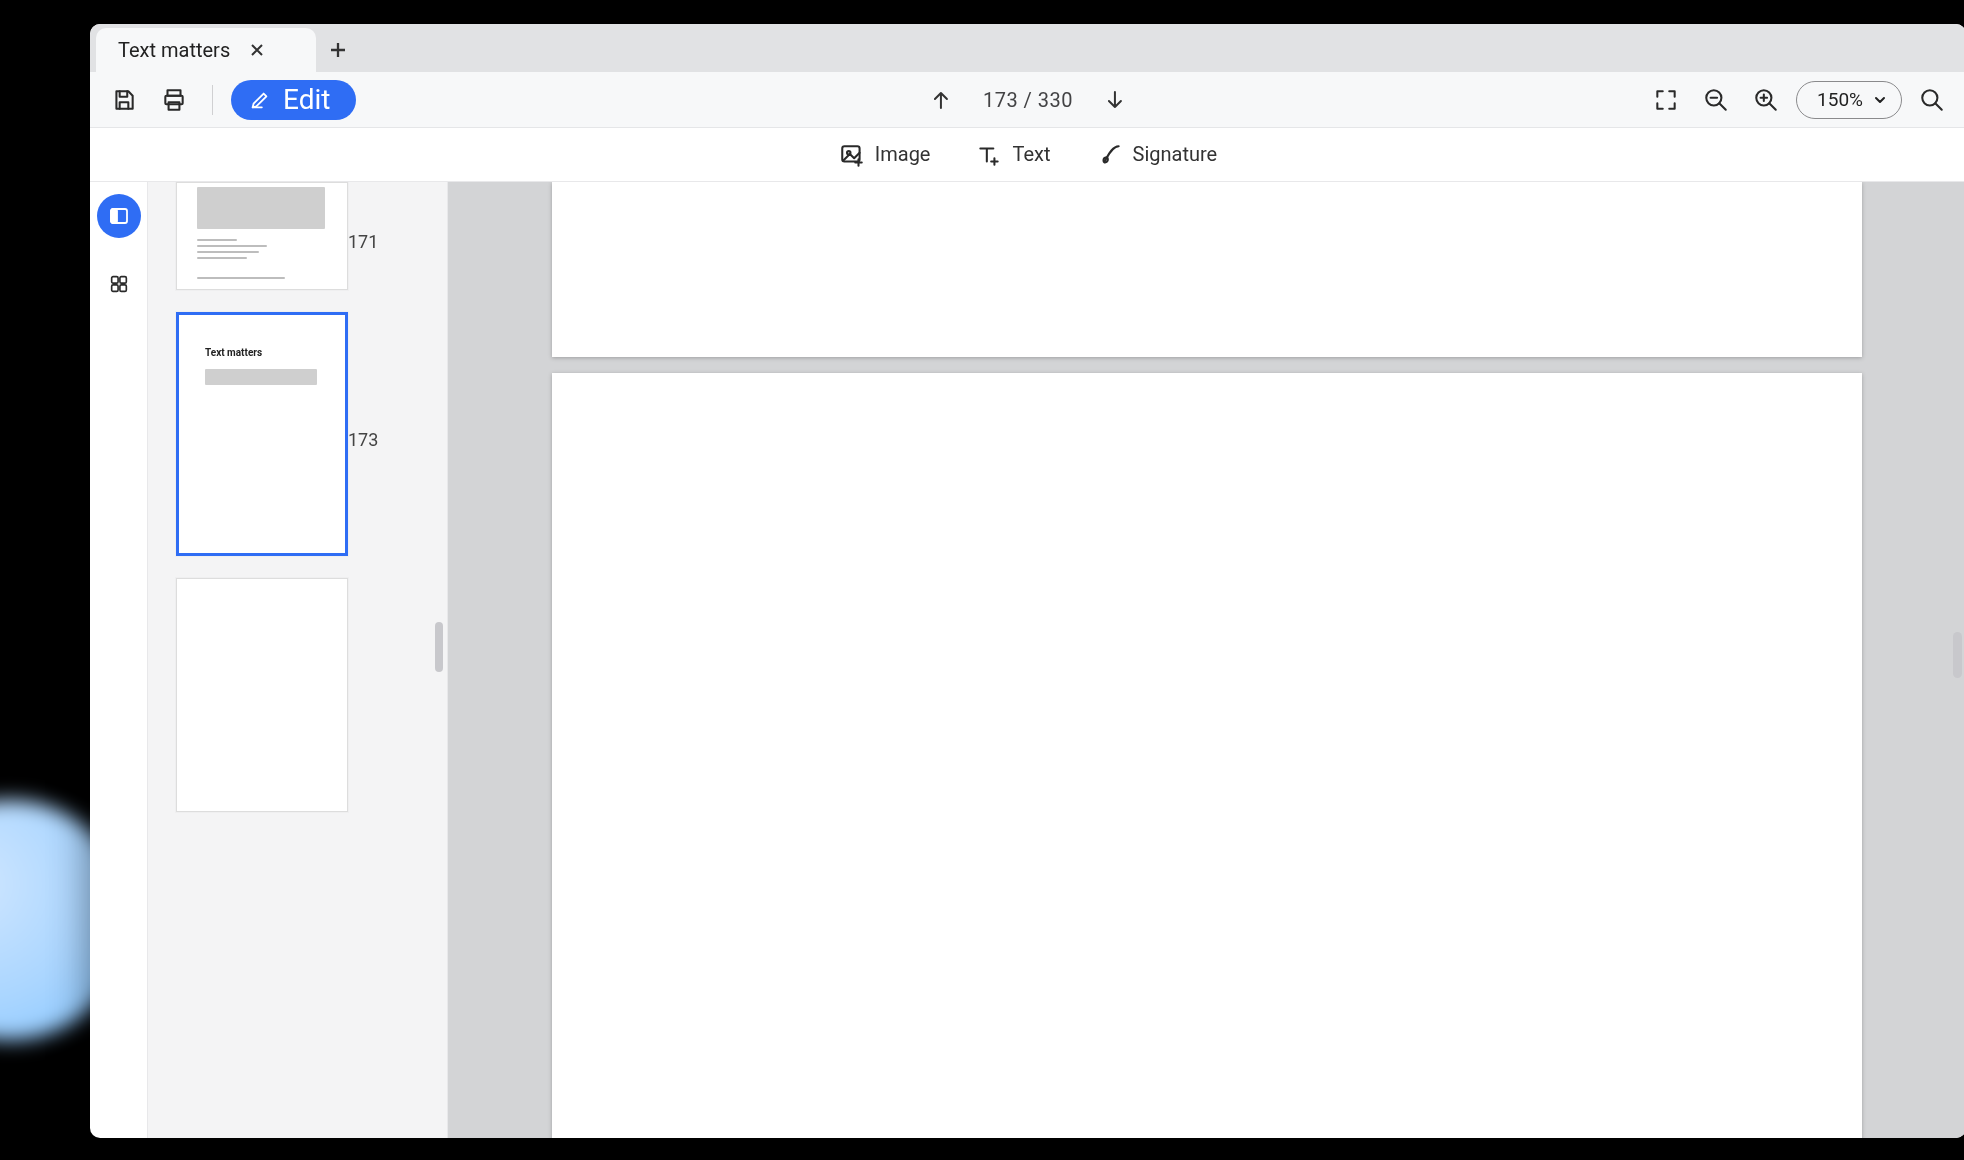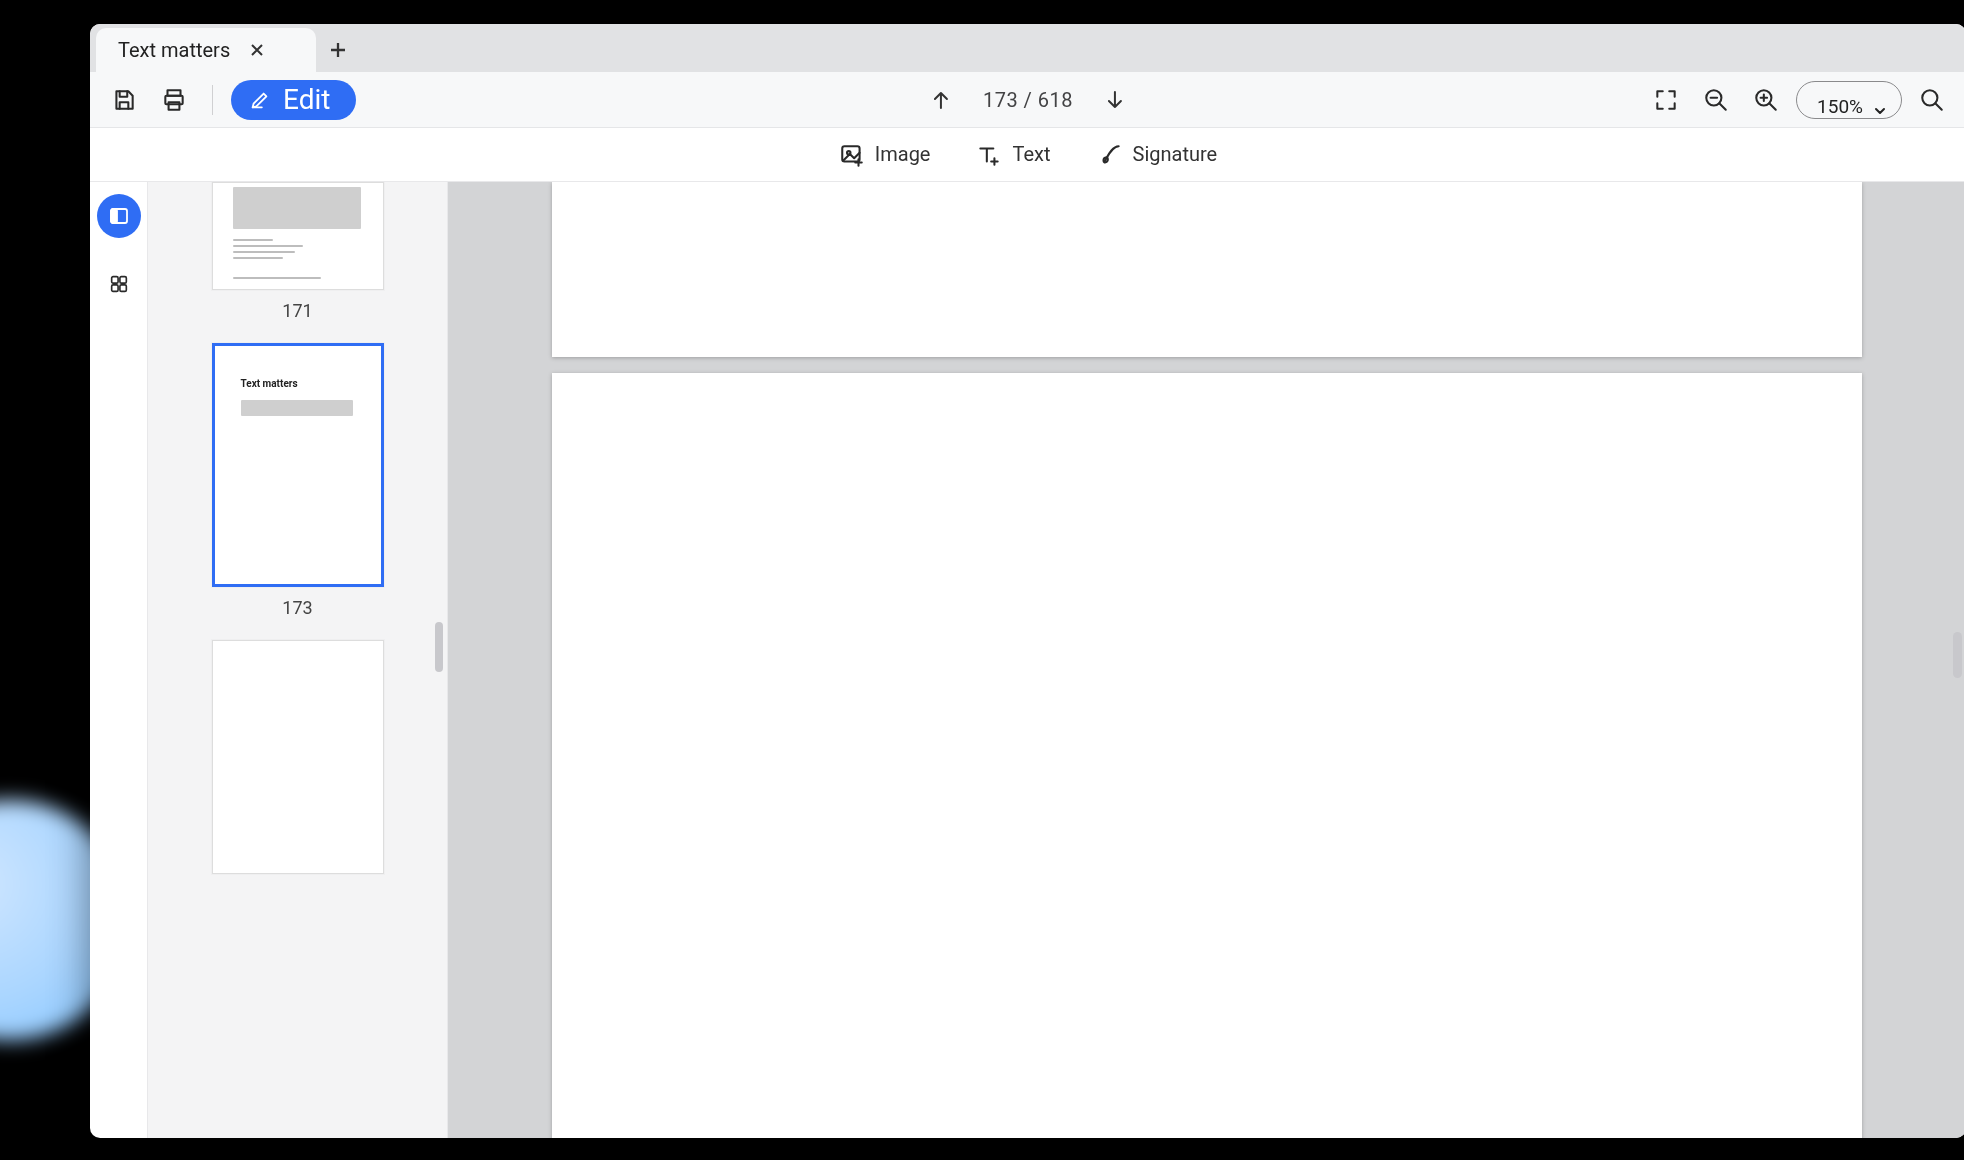--- a/index.html
+++ b/index.html
@@ -105,21 +105,21 @@
   .toolbar .center .arrow svg{width:24px;height:24px;stroke:#333;stroke-width:2;fill:none;stroke-linecap:round;stroke-linejoin:round;}
 
   .toolbar .right {
     margin-left:auto; display:flex; align-items:center; gap:10px;
   }
   .zoomsel {
     height: 38px;
     border: 1.5px solid #8a8a8c;
     border-radius: 999px;
     padding: 0 14px 0 20px;
-    display:flex; align-items:flex-end; gap:10px;
+    display:flex; align-items:center; gap:10px;
     font-size:19px; color:#222; cursor:pointer;
   }
   .zoomsel svg{width:14px;height:14px;stroke:#222;stroke-width:2;fill:none;stroke-linecap:round;stroke-linejoin:round;}
 
   
   .insertbar {
     height: 54px;
     background:#fff;
     border-bottom:1px solid #e8e8ea;
     display:flex; justify-content:center; align-items:center; gap:34px;
@@ -151,21 +151,21 @@
 
   
   .thumbs {
     width:300px;
     background:#f4f4f5;
     border-right:1px solid #e8e8ea;
     overflow-y:auto;
     padding:0 28px 30px;
     position:relative;
   }
-  .thumbwrap { display:flex; flex-direction:column; align-items:center; margin-bottom:22px;}
+  .thumbwrap { display:flex; flex-direction:row; align-items:center; margin-bottom:22px;}
   .thumb {
     width:172px; height:234px;
     background:#fff;
     border:1px solid #ddd;
     box-shadow:0 0 0 1px rgba(0,0,0,.02);
     position:relative;
     overflow:hidden;
     cursor:pointer;
   }
   .thumb.short { height: 108px;}
@@ -250,21 +250,21 @@
       <span>Edit</span>
     </div>
 
     <div class="center">
       <span class="arrow">
         <svg viewBox="0 0 24 24">
             <path d="M12 20 V5 M6 11 L12 5 L18 11"></path>
           </svg>
       </span>
       <span class="page">
-        <span>173</span><span> / </span><span>618</span>
+        <span>173</span><span> / </span><span>330</span>
       </span>
       <span class="arrow">
         <svg viewBox="0 0 24 24">
             <path d="M12 4 V19 M6 13 L12 19 L18 13"></path>
           </svg>
       </span>
     </div>
 
     <div class="right">
       <div class="iconbtn">

